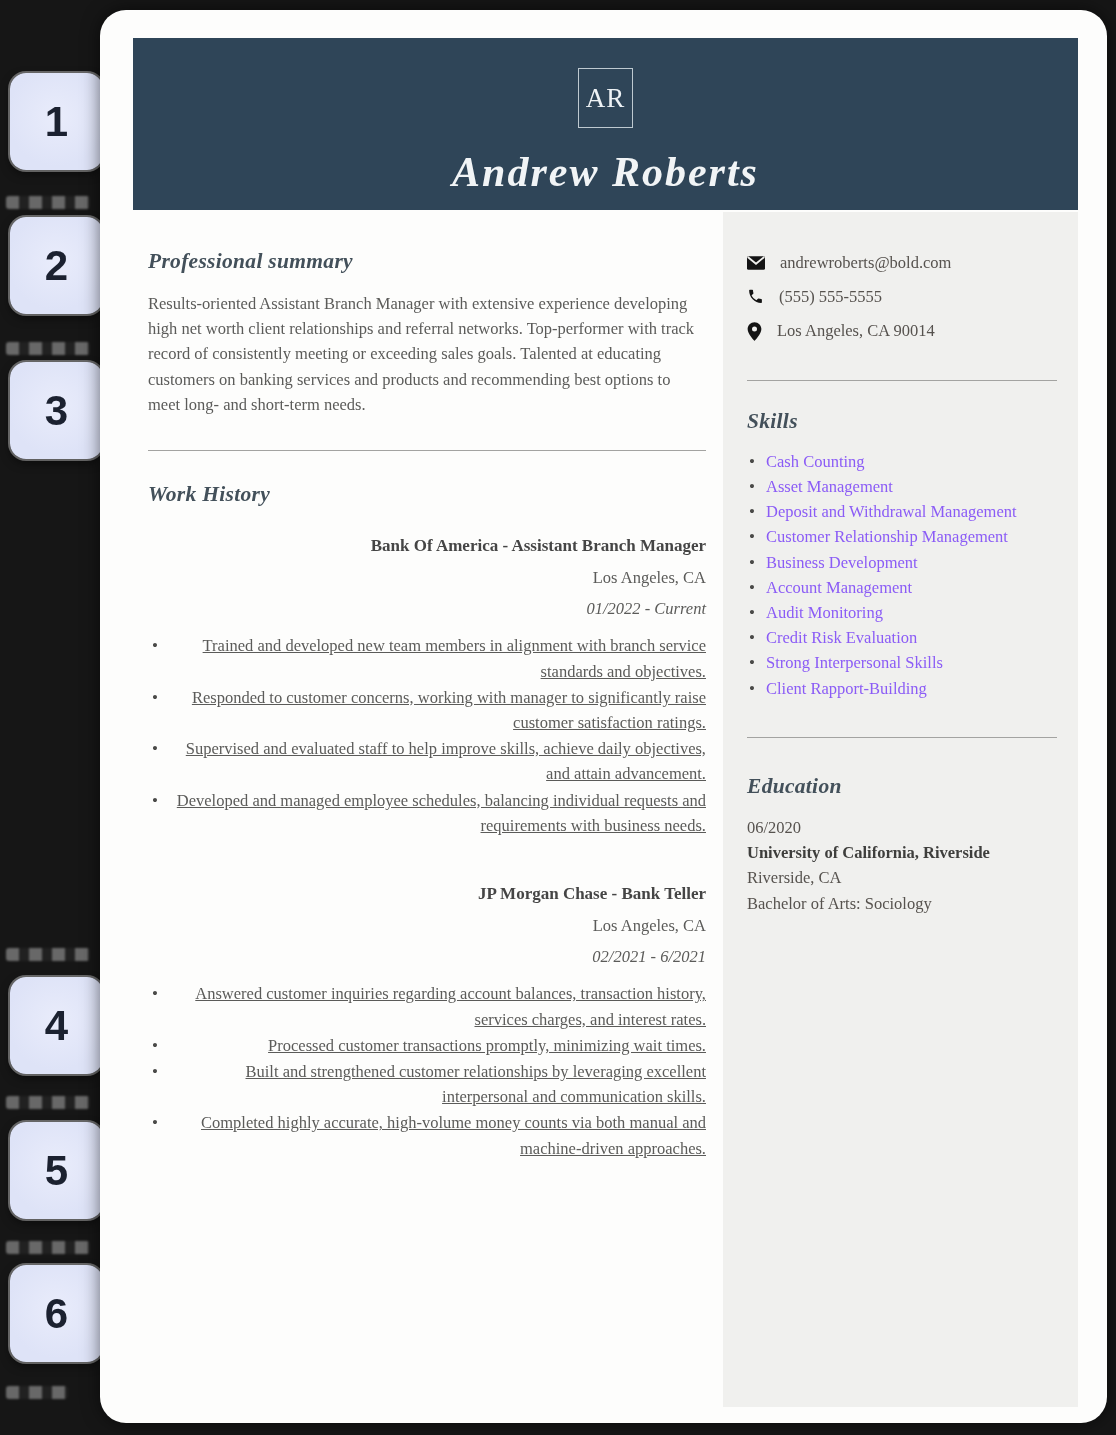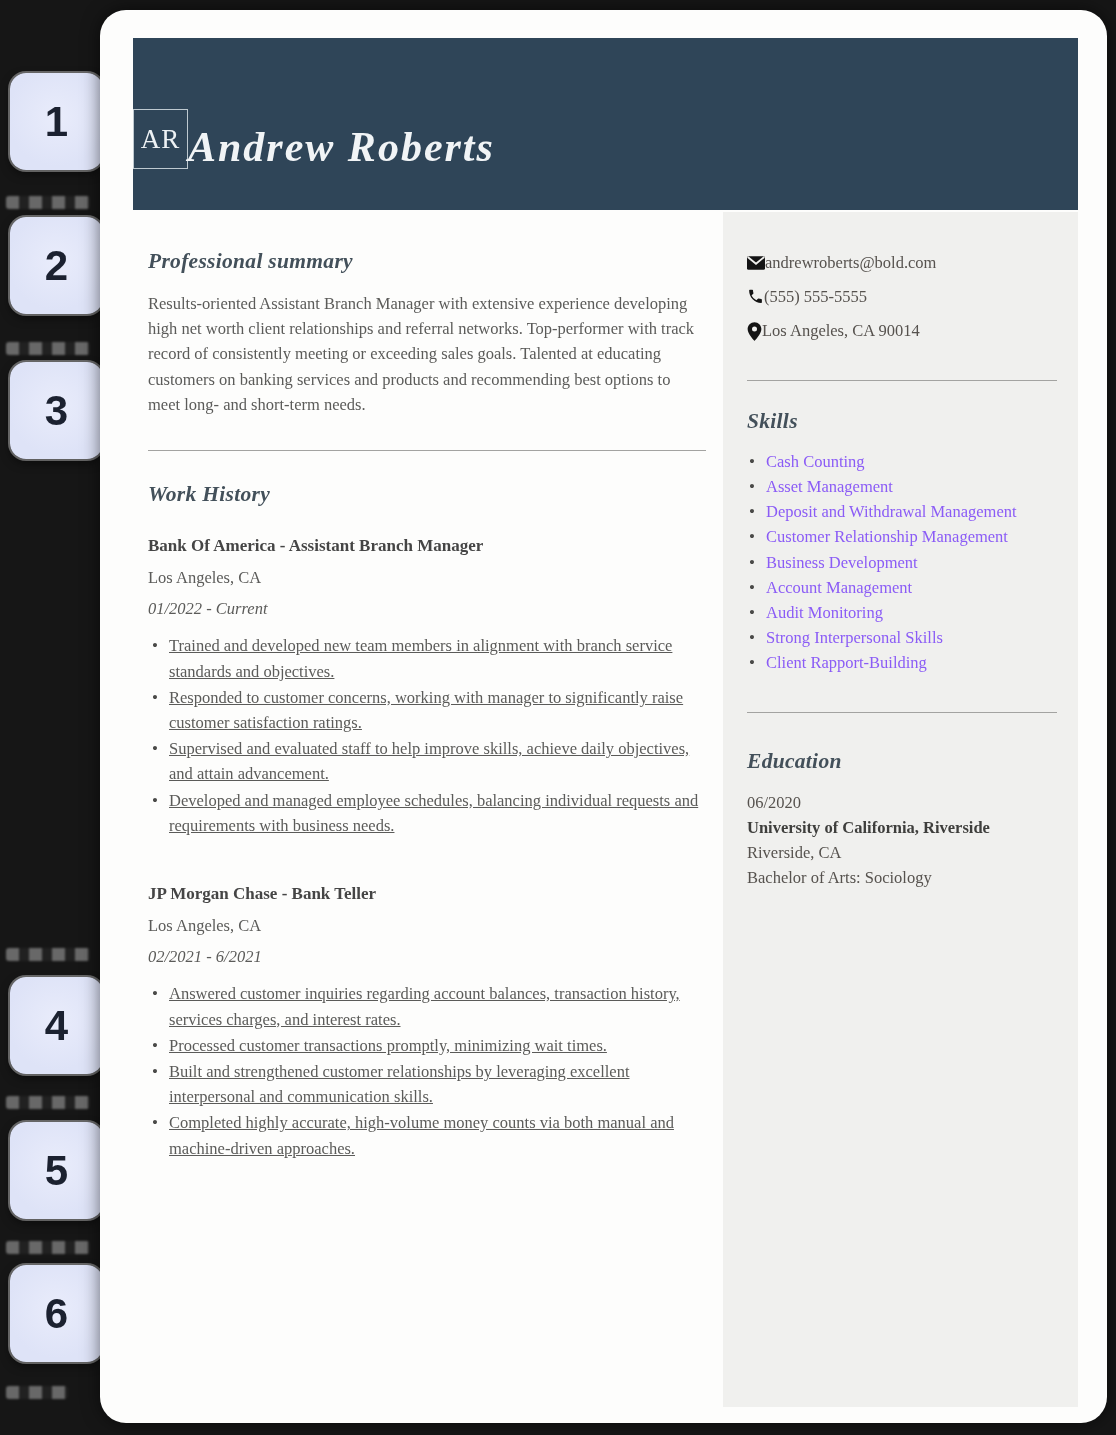--- a/index.html
+++ b/index.html
@@ -34,31 +34,31 @@
   .page-card {
     position:absolute; left:100px; top:10px; width:1007px; height:1413px;
     background:#fdfdfc; border-radius:26px;
     box-shadow:0 0 18px rgba(0,0,0,.55);
   }
 
   
   .header-band {
     position:absolute; left:33px; top:28px; width:945px; height:172px;
     background:#2f4558;
-    display:flex; align-items:center;
+    display:flex; flex-direction:column; align-items:center;
     padding-top:30px;
   }
   .monogram-box {
     width:55px; height:60px;
     border:1.5px solid rgba(226,234,239,.8);
     display:flex; align-items:center; justify-content:center;
     color:#eef2f5; font-size:27px; letter-spacing:1px;
   }
   .name {
-    margin-top:15px;
+    margin-top:21px;
     font-style:italic; font-weight:700; font-size:42px; line-height:46px;
     letter-spacing:2px; color:#f1f4f6;
   }
 
   
   .section-h {
     font-style:italic; font-weight:700; font-size:21.5px;
     color:#43505a; letter-spacing:.3px;
   }
   .divider { border:none; border-top:1px solid #a3a3a1; height:0; }
@@ -66,40 +66,40 @@
   
   .left-col {
     position:absolute; left:48px; top:200px; width:558px;
     color:#5b5b59; font-size:16.5px; line-height:25.2px;
   }
   .left-col .section-h { line-height:26px; }
   .h-summary { margin-top:38px; }
   .summary-text { margin-top:17px; }
   .left-col .divider { margin-top:33px; }
   .h-work { margin-top:30px; }
-  .job { margin-top:27px; }
+  .job { margin-top:27px;text-align:right; }
   .job + .job { margin-top:44px; }
   .job-title { font-weight:700; font-size:17px; color:#454545; line-height:24px; }
   .job-loc { margin-top:7px; }
   .job-dates { margin-top:6px; font-style:italic; }
   .bullets { margin-top:12px; list-style:none;text-decoration:underline; }
   .bullets li { position:relative; padding-left:21px; margin-bottom:1px; }
   .bullets li::before {
     content:"•"; position:absolute; left:4px; top:0;
     color:#4a4a48; font-size:17px;
   }
 
   
   .right-panel {
     position:absolute; left:623px; top:202px; width:355px; height:1195px;
     background:#f0f0ee;
     padding:38px 21px 0 24px;
     color:#56524e; font-size:16.5px; line-height:25.2px;
   }
-  .contact-row { display:flex; align-items:center; margin-bottom:9px; }
+  .contact-row { display:flex; align-items:center; gap:15px; margin-bottom:9px; }
   .contact-row svg { flex:0 0 auto; display:block; }
   .right-panel .divider { margin-top:36px; }
   .h-skills { margin-top:28px; }
   .skills-list { margin-top:15px; list-style:none; color:#8b5cf6; }
   .skills-list li { position:relative; padding-left:19px; }
   .skills-list li::before {
     content:"•"; position:absolute; left:2px; top:0;
     color:#4a4a48; font-size:17px;
   }
   .h-edu { margin-top:36px; }
@@ -213,20 +213,21 @@
 
       <h2 class="section-h h-skills">Skills</h2>
       <ul class="skills-list">
         <li>Cash Counting</li>
         <li>Asset Management</li>
         <li>Deposit and Withdrawal Management</li>
         <li>Customer Relationship Management</li>
         <li>Business Development</li>
         <li>Account Management</li>
         <li>Audit Monitoring</li>
+        <li>Credit Risk Evaluation</li>
         <li>Strong Interpersonal Skills</li>
         <li>Client Rapport-Building</li>
       </ul>
 
       <hr class="divider">
 
       <h2 class="section-h h-edu">Education</h2>
       <div class="edu-date">06/2020</div>
       <div class="edu-school">University of California, Riverside</div>
       <div class="edu-loc">Riverside, CA</div>

